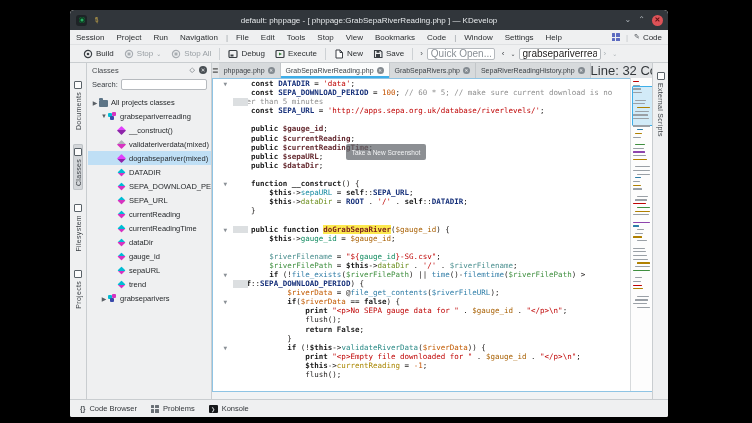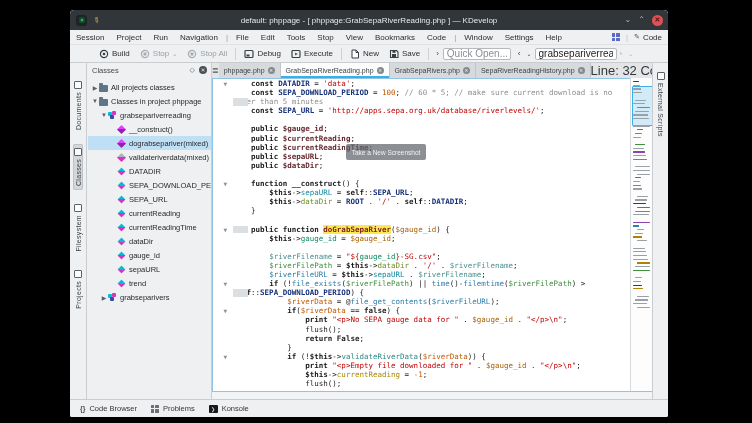--- a/index.html
+++ b/index.html
@@ -23,21 +23,21 @@
   .menubar{position:absolute;left:0;top:20px;width:598px;height:14px;background:#eff0f1;
            display:flex;align-items:center;font-size:8px;color:#2b2e31;border-bottom:1px solid #dfe1e3;}
   .menubar .mi{padding:0 6px;}
   .menubar .msep{color:#9aa0a5;padding:0 2px;}
   .menubar-right{margin-left:auto;display:flex;align-items:center;gap:6px;padding-right:6px;}
   .gridicon{width:8px;height:8px;display:grid;grid-template-columns:3.5px 3.5px;grid-gap:1px;}
   .gridicon i{background:#5c6bc0;border-radius:.5px;}
   .codebtn{display:flex;align-items:center;gap:3px;font-size:8px;color:#2b2e31;}
   
   .toolbar{position:absolute;left:0;top:35px;width:598px;height:18px;background:#eff0f1;
-           border-bottom:1px solid #c9cdd0;display:flex;align-items:center;font-size:8px;color:#2b2e31;padding-left:24px;box-sizing:border-box;}
+           border-bottom:1px solid #c9cdd0;display:flex;align-items:center;font-size:8px;color:#2b2e31;padding-left:8px;box-sizing:border-box;}
   .tbtn{display:flex;align-items:center;gap:3px;padding:2px 5px;}
   .tbtn.disabled{color:#9aa0a5;}
   .tbtn svg{display:block;}
   .tsep{width:1px;height:12px;background:#cdd1d4;margin:0 3px;}
   .tchev{color:#4a4f54;font-size:8px;padding:0 4px;}
   .tinput{height:12px;border:1px solid #b6babe;border-radius:2px;background:#fff;font-size:10px;
           font-family:Liberation Sans, sans-serif;padding:0 3px;color:#1f1c1b;box-sizing:border-box;}
   .tinput::placeholder{color:#8a9096;}
   .navb{color:#3a3f44;font-size:8px;padding:0 3px;}
   .navb.dim{color:#aab0b5;}
@@ -266,54 +266,53 @@
       </div>
     </div>
 
   <div class="panel">
     <div class="panel-head">
       <span>Classes</span>
       <span class="ph-sp"></span>
       <span class="ph-float">◇</span>
       <span class="ph-close">✕</span>
     </div>
+    <div class="search-row">
+      <span>Search:</span>
+      <input class="tinput" style="">
+    </div>
     <div class="tree" id="tree">
         <div class="trow" style="padding-left: 3px;">
           <span class="texp">▶</span>
           <span class="ticon ic-folder"></span>
           <span>All projects classes</span>
-        </div>
-        <div class="trow" style="padding-left: 3px;">
-          <span class="texp">▼</span>
-          <span class="ticon ic-folder"></span>
-          <span>Classes in project phppage</span>
         </div>
         <div class="trow" style="padding-left: 12px;">
           <span class="texp">▼</span>
           <span class="ticon ic-class">
             <i></i>
             <i></i>
             <i></i>
           </span>
           <span>grabsepariverreading</span>
         </div>
         <div class="trow" style="padding-left: 21px;">
           <span class="texp"></span>
           <span class="ticon ic-method"></span>
           <span>__construct()</span>
         </div>
+        <div class="trow" style="padding-left: 21px;">
+          <span class="texp"></span>
+          <span class="ticon ic-method-private"></span>
+          <span>validateriverdata(mixed)</span>
+        </div>
         <div class="trow selected" style="padding-left: 21px;">
           <span class="texp"></span>
           <span class="ticon ic-method"></span>
           <span>dograbsepariver(mixed)</span>
-        </div>
-        <div class="trow" style="padding-left: 21px;">
-          <span class="texp"></span>
-          <span class="ticon ic-method-private"></span>
-          <span>validateriverdata(mixed)</span>
         </div>
         <div class="trow" style="padding-left: 21px;">
           <span class="texp"></span>
           <span class="ticon ic-field"></span>
           <span>DATADIR</span>
         </div>
         <div class="trow" style="padding-left: 21px;">
           <span class="texp"></span>
           <span class="ticon ic-field"></span>
           <span>SEPA_DOWNLOAD_PERIOD</span>
@@ -401,21 +400,20 @@
       <div class="codeline"><span class="gut">▼</span><span class="t-p">    </span><span class="t-k">function </span><span class="t-ctor">__construct</span><span class="t-p">() {</span></div>
       <div class="codeline"><span class="gut"></span><span class="t-p">        </span><span class="t-k">$this</span><span class="t-p">-&gt;</span><span class="t-vsu">sepaURL</span><span class="t-p"> = </span><span class="t-k">self</span><span class="t-p">::</span><span class="t-cn">SEPA_URL</span><span class="t-p">;</span></div>
       <div class="codeline"><span class="gut"></span><span class="t-p">        </span><span class="t-k">$this</span><span class="t-p">-&gt;</span><span class="t-vdd">dataDir</span><span class="t-p"> = </span><span class="t-cn">ROOT</span><span class="t-p"> . </span><span class="t-s">'/'</span><span class="t-p"> . </span><span class="t-k">self</span><span class="t-p">::</span><span class="t-cn">DATADIR</span><span class="t-p">;</span></div>
       <div class="codeline"><span class="gut"></span><span class="t-p">    }</span></div>
       <div class="codeline"><span class="gut"></span></div>
       <div class="codeline"><span class="gut">▼</span><span class="wrapbox"></span><span class="t-p">    </span><span class="t-k">public function </span><span class="t-hl">doGrabSepaRiver</span><span class="t-p">(</span><span class="t-vpa">$gauge_id</span><span class="t-p">) {</span></div>
       <div class="codeline"><span class="gut"></span><span class="t-p">        </span><span class="t-k">$this</span><span class="t-p">-&gt;</span><span class="t-vgi">gauge_id</span><span class="t-p"> = </span><span class="t-vpa">$gauge_id</span><span class="t-p">;</span></div>
       <div class="codeline"><span class="gut"></span></div>
       <div class="codeline"><span class="gut"></span><span class="t-p">        </span><span class="t-vfn">$riverFilename</span><span class="t-p"> = </span><span class="t-s">"${</span><span class="t-vgi">gauge_id</span><span class="t-s">}-SG.csv"</span><span class="t-p">;</span></div>
       <div class="codeline"><span class="gut"></span><span class="t-p">        </span><span class="t-vfp">$riverFilePath</span><span class="t-p"> = </span><span class="t-k">$this</span><span class="t-p">-&gt;</span><span class="t-vdd">dataDir</span><span class="t-p"> . </span><span class="t-s">'/'</span><span class="t-p"> . </span><span class="t-vfn">$riverFilename</span><span class="t-p">;</span></div>
-      <div class="codeline"><span class="gut"></span><span class="t-p">        </span><span class="t-vfu">$riverFileURL</span><span class="t-p"> = </span><span class="t-k">$this</span><span class="t-p">-&gt;</span><span class="t-vsu">sepaURL</span><span class="t-p"> . </span><span class="t-vfn">$riverFilename</span><span class="t-p">;</span></div>
       <div class="codeline"><span class="gut">▼</span><span class="t-p">        </span><span class="t-k">if</span><span class="t-p"> (!</span><span class="t-fn">file_exists</span><span class="t-p">(</span><span class="t-vfp">$riverFilePath</span><span class="t-p">) || </span><span class="t-fn">time</span><span class="t-p">()-</span><span class="t-fn">filemtime</span><span class="t-p">(</span><span class="t-vfp">$riverFilePath</span><span class="t-p">) &gt;</span></div>
       <div class="codeline"><span class="gut"></span><span class="wrapbox"></span><span class="t-k">self</span><span class="t-p">::</span><span class="t-cn">SEPA_DOWNLOAD_PERIOD</span><span class="t-p">) {</span></div>
       <div class="codeline"><span class="gut"></span><span class="t-p">            </span><span class="t-vrd">$riverData</span><span class="t-p"> = @</span><span class="t-fn">file_get_contents</span><span class="t-p">(</span><span class="t-vfu">$riverFileURL</span><span class="t-p">);</span></div>
       <div class="codeline"><span class="gut">▼</span><span class="t-p">            </span><span class="t-k">if</span><span class="t-p">(</span><span class="t-vrd">$riverData</span><span class="t-p"> == </span><span class="t-k">false</span><span class="t-p">) {</span></div>
       <div class="codeline"><span class="gut"></span><span class="t-p">                </span><span class="t-k">print </span><span class="t-s">"&lt;p&gt;No SEPA gauge data for "</span><span class="t-p"> . </span><span class="t-vpa">$gauge_id</span><span class="t-p"> . </span><span class="t-s">"&lt;/p&gt;\n"</span><span class="t-p">;</span></div>
       <div class="codeline"><span class="gut"></span><span class="t-p">                flush();</span></div>
       <div class="codeline"><span class="gut"></span><span class="t-p">                </span><span class="t-k">return </span><span class="t-k">False</span><span class="t-p">;</span></div>
       <div class="codeline"><span class="gut"></span><span class="t-p">            }</span></div>
       <div class="codeline"><span class="gut">▼</span><span class="t-p">            </span><span class="t-k">if</span><span class="t-p"> (!</span><span class="t-k">$this</span><span class="t-p">-&gt;</span><span class="t-meth">validateRiverData</span><span class="t-p">(</span><span class="t-vrd">$riverData</span><span class="t-p">)) {</span></div>
       <div class="codeline"><span class="gut"></span><span class="t-p">                </span><span class="t-k">print </span><span class="t-s">"&lt;p&gt;Empty file downloaded for "</span><span class="t-p"> . </span><span class="t-vpa">$gauge_id</span><span class="t-p"> . </span><span class="t-s">"&lt;/p&gt;\n"</span><span class="t-p">;</span></div>

